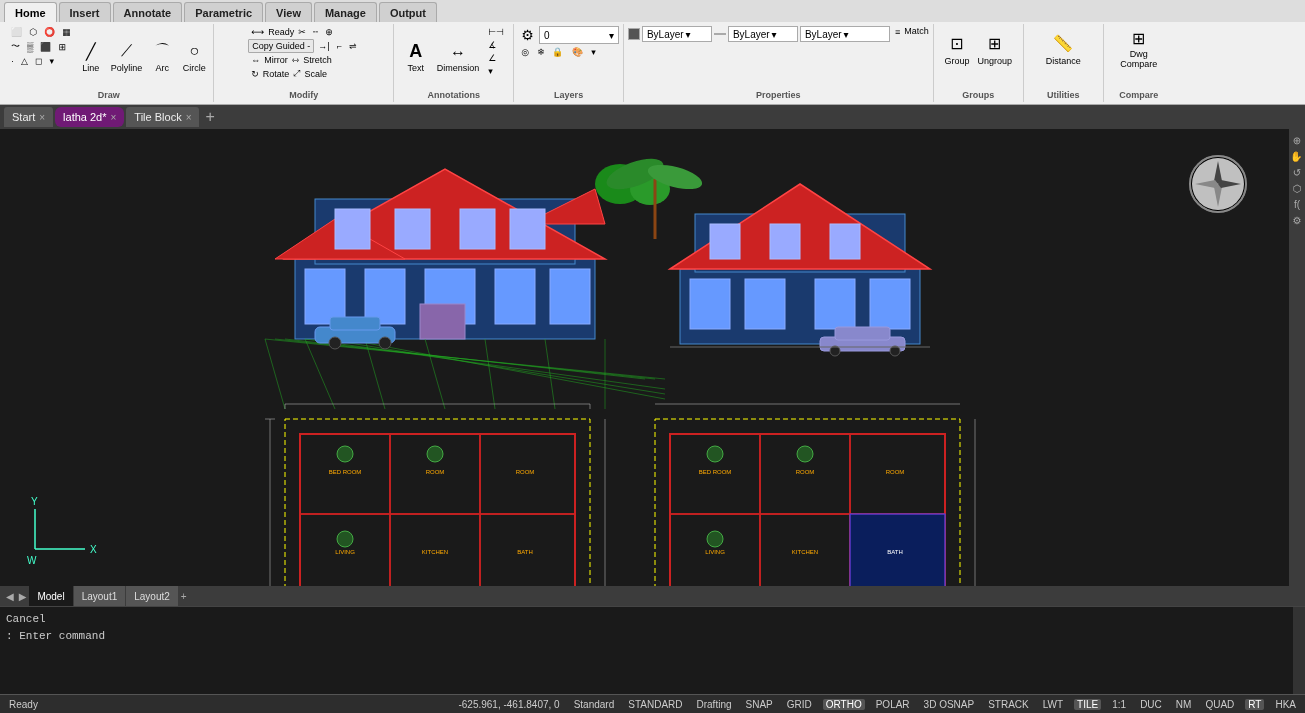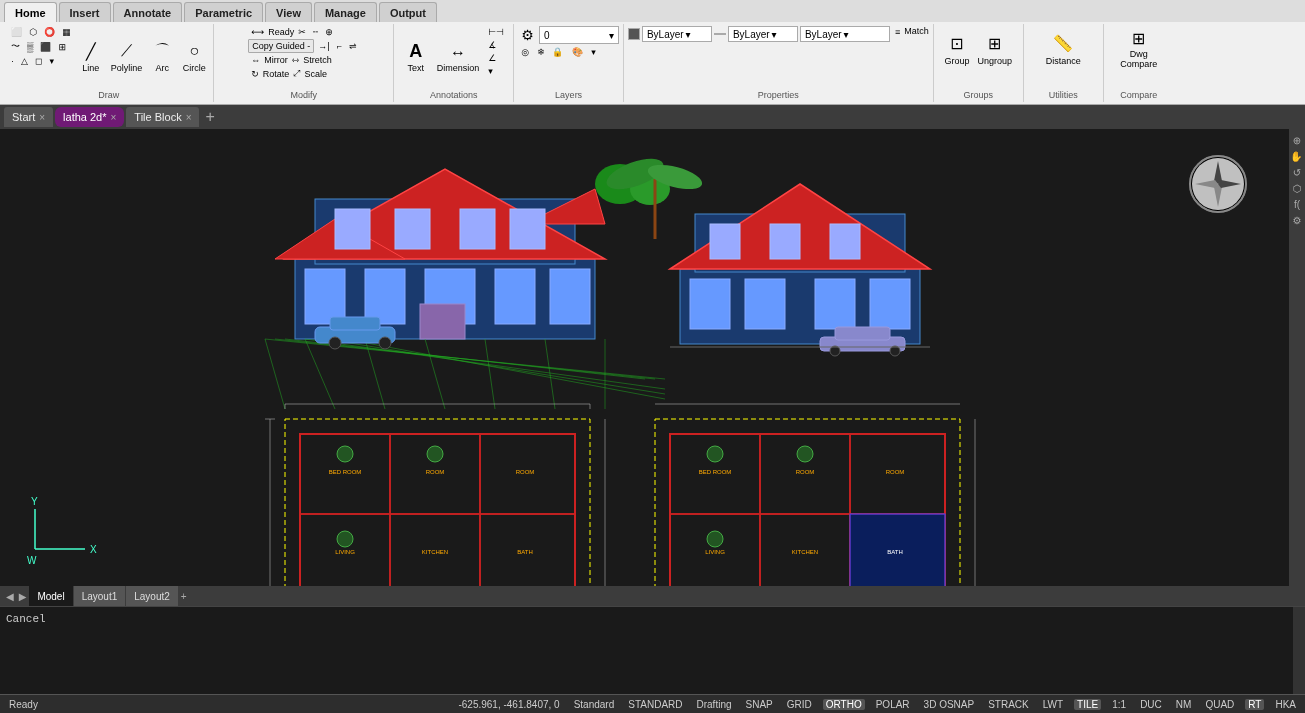--- a/index.html
+++ b/index.html
@@ -56,20 +56,21 @@
       padding: 2px 4px;
       min-width: 60px;
     }
 
     .ribbon-group-label {
       font-size: 9px;
       color: #555;
       margin-top: auto;
       padding-top: 2px;
       text-align: center;
+      font-weight: bold;
     }
 
     .ribbon-group-content {
       display: flex;
       align-items: flex-start;
       gap: 2px;
       flex: 1;
     }
 
     .ribbon-btn {
@@ -714,20 +715,21 @@
   <div class="layout-tab">
     <span>Layout2</span>
   </div>
   <span class="layout-nav">+</span>
 </div>
 
 <div id="command-area">
   <div id="command-scrollbar"></div>
   <div id="command-output">
     <div>Cancel</div>
+    <div>: Enter command</div>
   </div>
 </div>
 
 <div id="status-bar">
   <span class="status-item">Ready</span>
   <span style="flex:1;"></span>
   <span class="status-item">-625.961, -461.8407, 0</span>
   <span class="status-item">Standard</span>
   <span class="status-item">STANDARD</span>
   <span class="status-item">Drafting</span>

